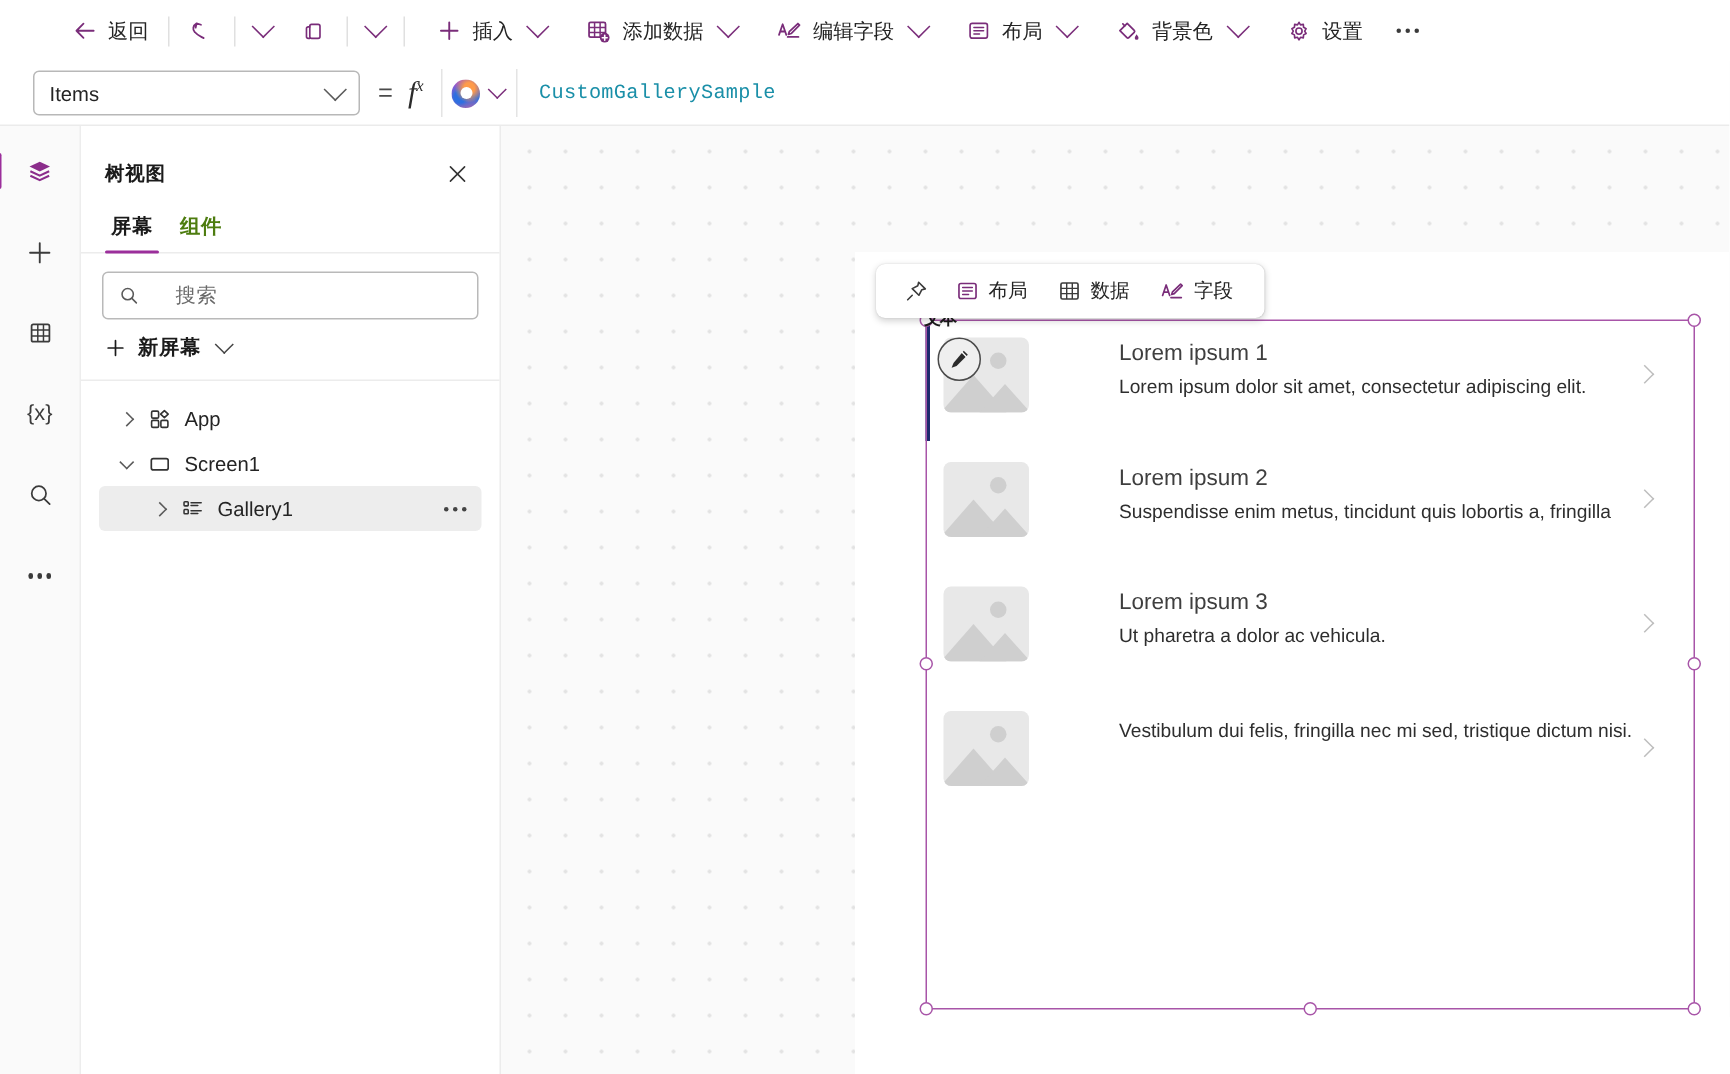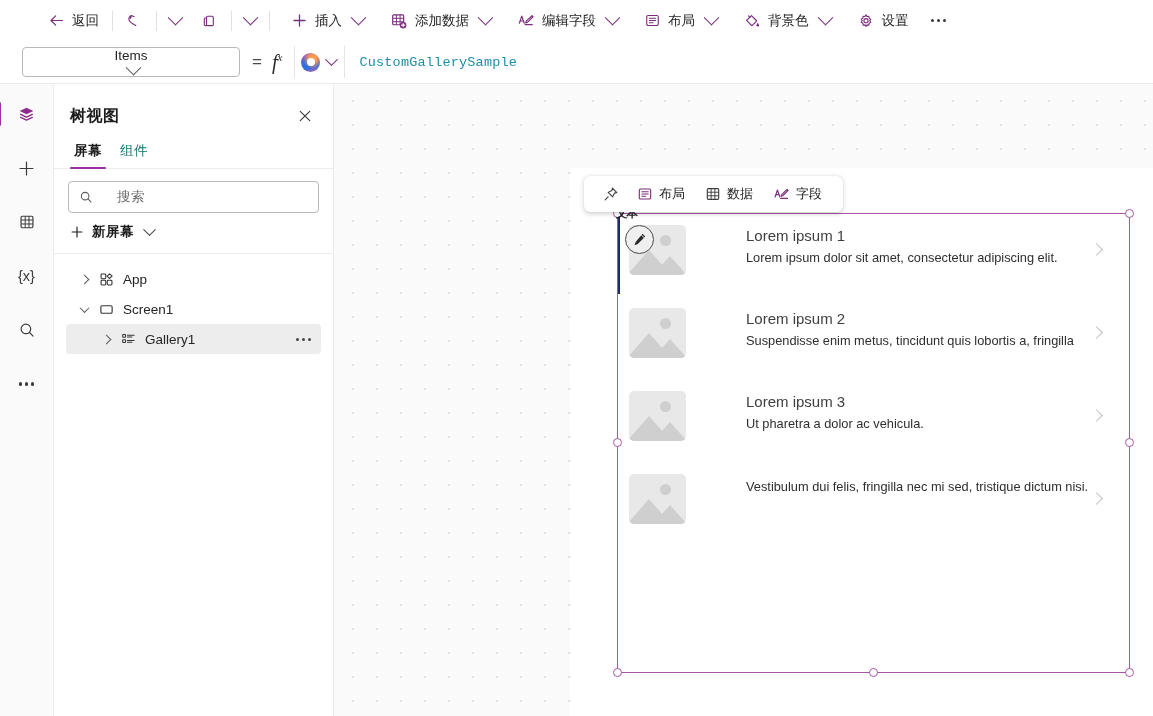--- a/index.html
+++ b/index.html
@@ -47,21 +47,20 @@
     background: #ffffff;
     display: flex; align-items: center; padding-left: 22px;
     border-bottom: 1px solid #ebebeb;
   }
   .prop-select {
     width: 218px; height: 30px;
     border: 1px solid #b8b8b8; border-radius: 4px;
     background: #fff; display: flex; align-items: center;
     padding: 0 10px; font-size: 13.5px; color: #242424;
     justify-content: space-between;
-    flex-direction: column;
   }
   .prop-select .chev { border-color: #5a5a5a; }
   .eq { margin: 0 10px 0 12px; font-size: 17px; color: #4a4a4a; font-weight: 400; }
   .fx {
     font-family: "Liberation Serif", serif; font-style: italic;
     font-size: 20px; color: #2b2b2b; margin-right: 12px;
   }
   .fx sup { font-size: 11px; font-style: italic; }
   .copilot-box {
     display: flex; align-items: center; gap: 3px;
@@ -107,29 +106,29 @@
 
   
   .tree {
     position: absolute; top: 84px; left: 54px; width: 280px; height: 632px;
     background: #ffffff; border-right: 1px solid #ececec;
   }
   .tree-head {
     display: flex; align-items: center; justify-content: space-between;
     padding: 18px 14px 0 16px;
   }
-  .tree-title { font-size: 16px; font-weight: 600; color: #1b1b1b; letter-spacing: .5px; }
+  .tree-title { font-size: 13px; font-weight: 600; color: #1b1b1b; letter-spacing: .5px; }
   .close-x { width: 28px; height: 28px; display: flex; align-items: center; justify-content: center; color: #333; }
   .tabs {
     display: flex; gap: 10px; padding: 12px 16px 0 16px;
     border-bottom: 1px solid #ececec;
   }
   .tab {
-    font-size: 13.5px; color: #0f766e; padding: 0 4px 8px 4px;
-    position: relative; letter-spacing: .5px;
+    font-size: 13.5px; color: #4d7c0f; padding: 0 4px 8px 4px;
+    position: relative; letter-spacing: .5px; font-weight: bold;
   }
   .tab.active { color: #1b1b1b; font-weight: 700; }
   .tab.active::after {
     content: ""; position: absolute; left: 0; right: 0; bottom: -1px;
     height: 2.5px; background: #9b2f9b; border-radius: 2px;
   }
   .search-wrap { padding: 12px 14px 0 14px; }
   .search-box {
     height: 32px; border: 1px solid #b9b9b9; border-radius: 4px;
     display: flex; align-items: center; gap: 24px; padding: 0 10px;

